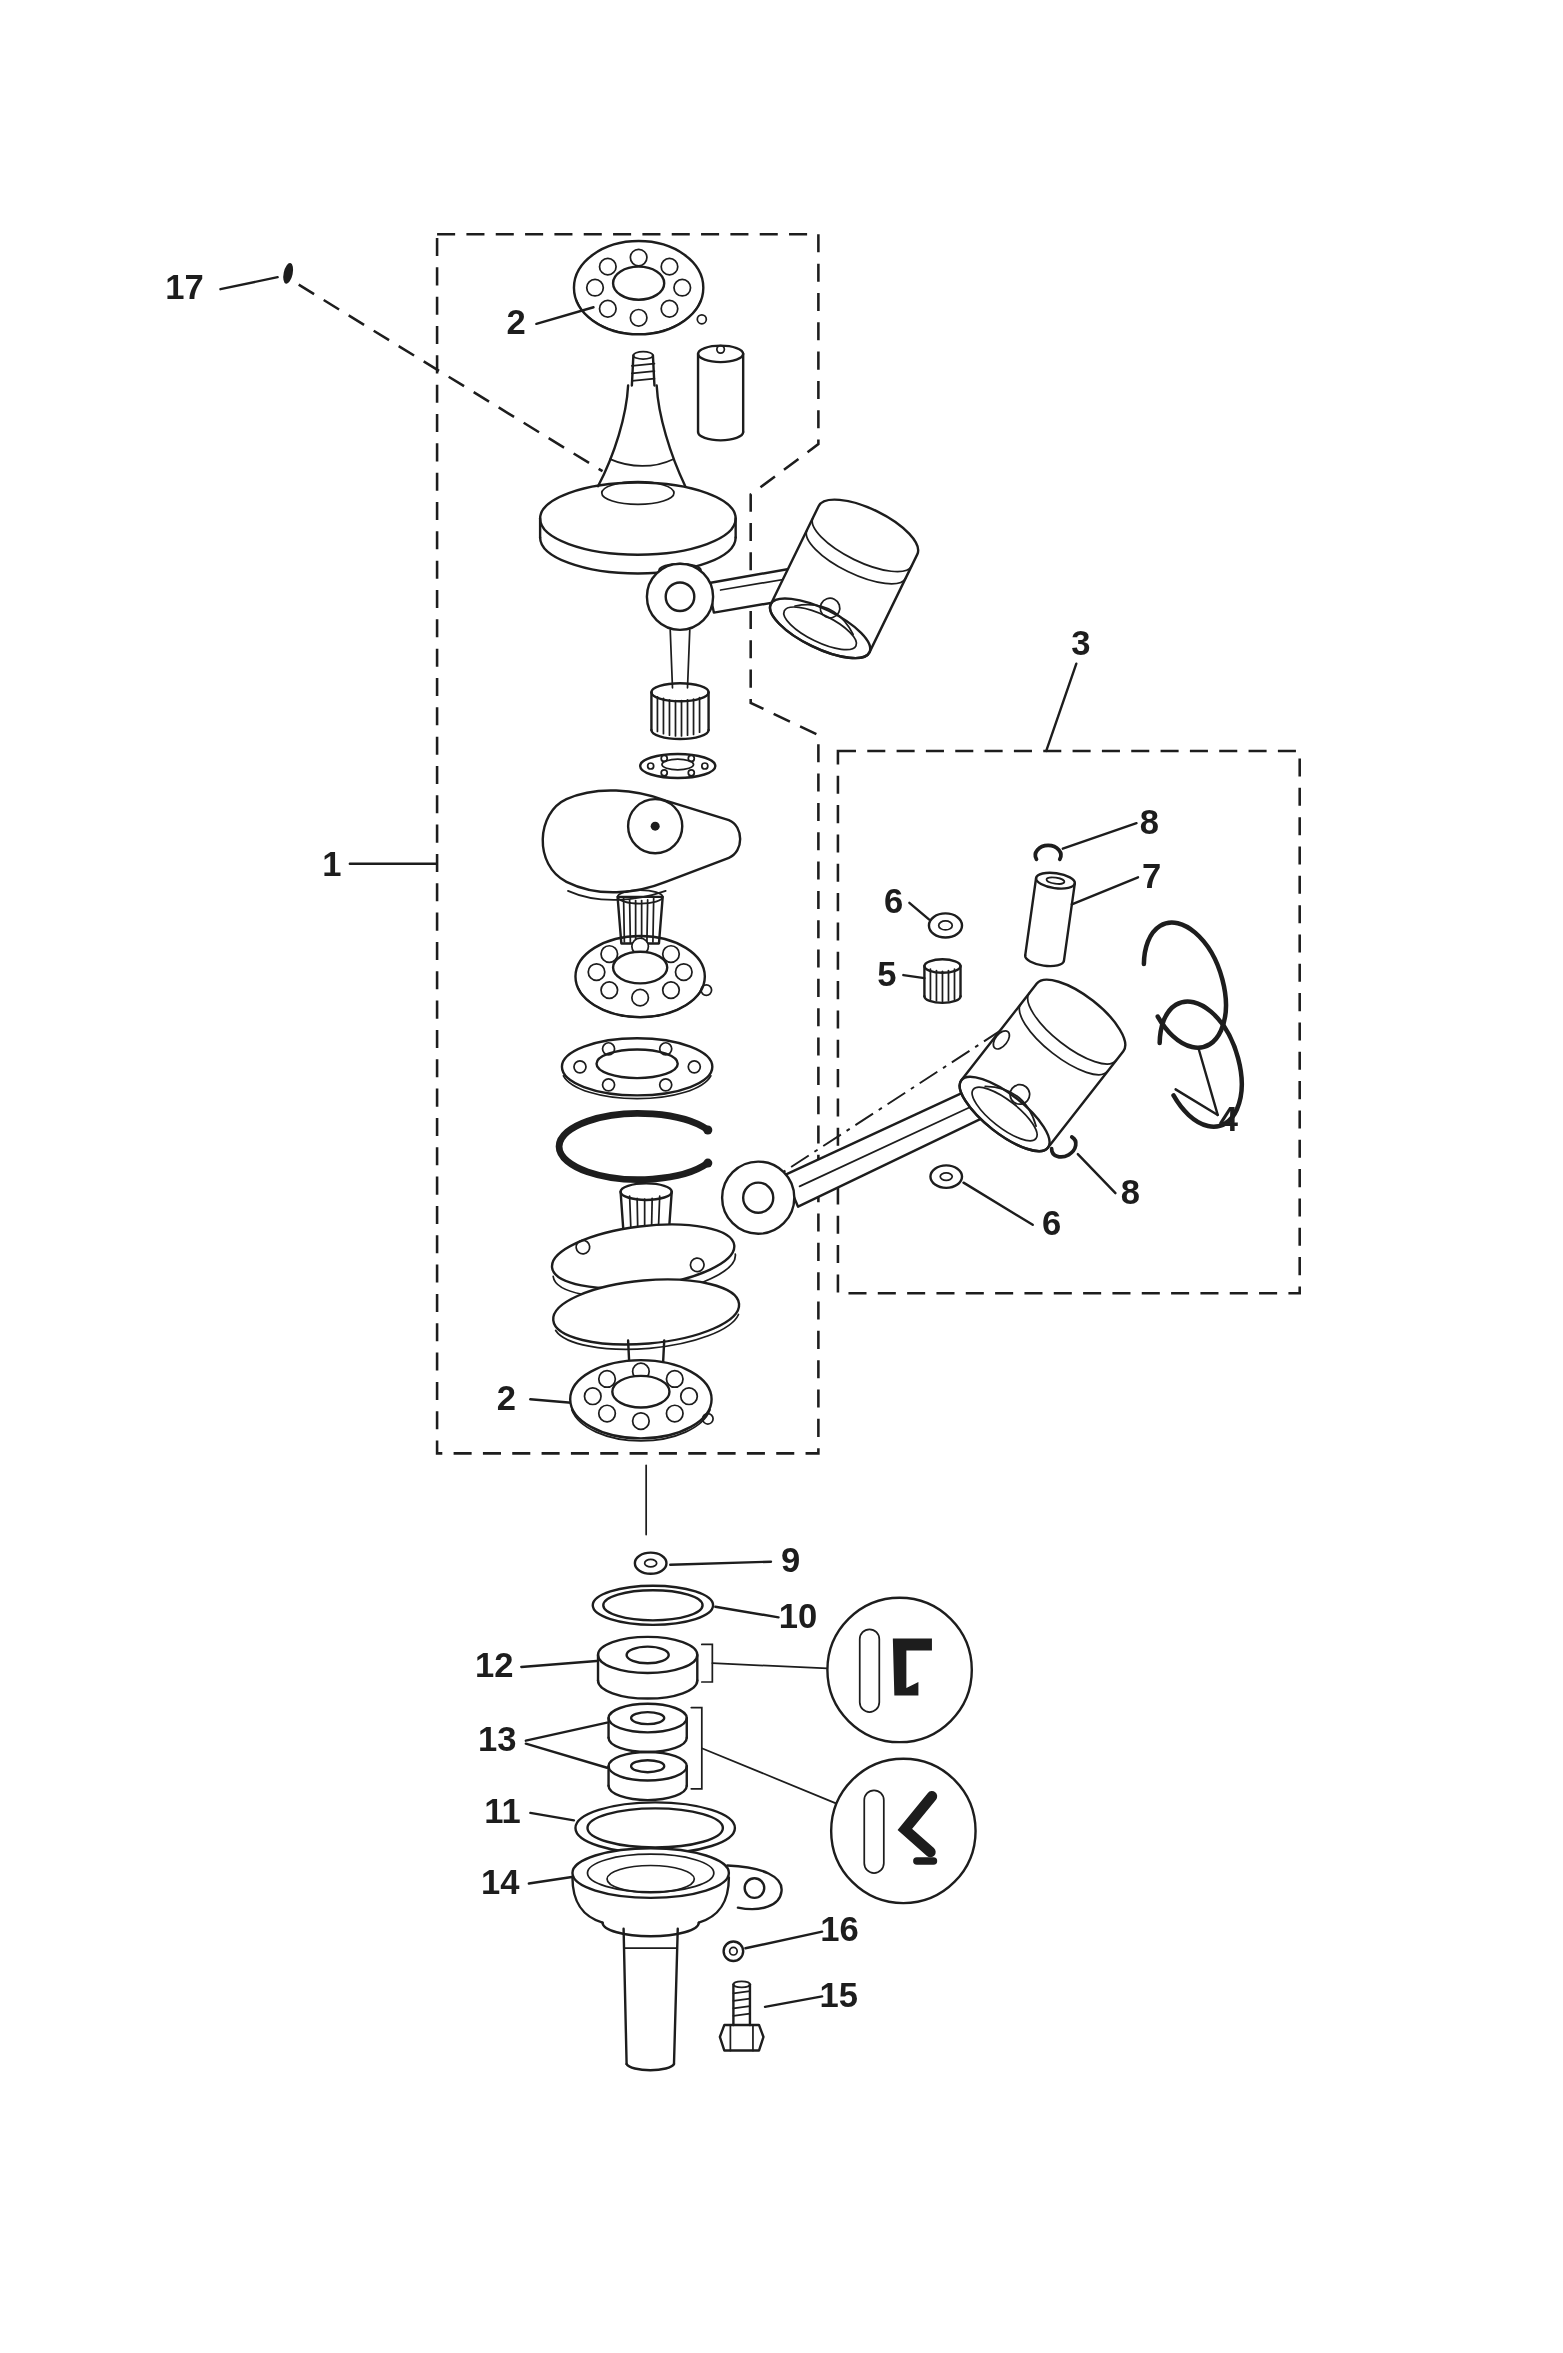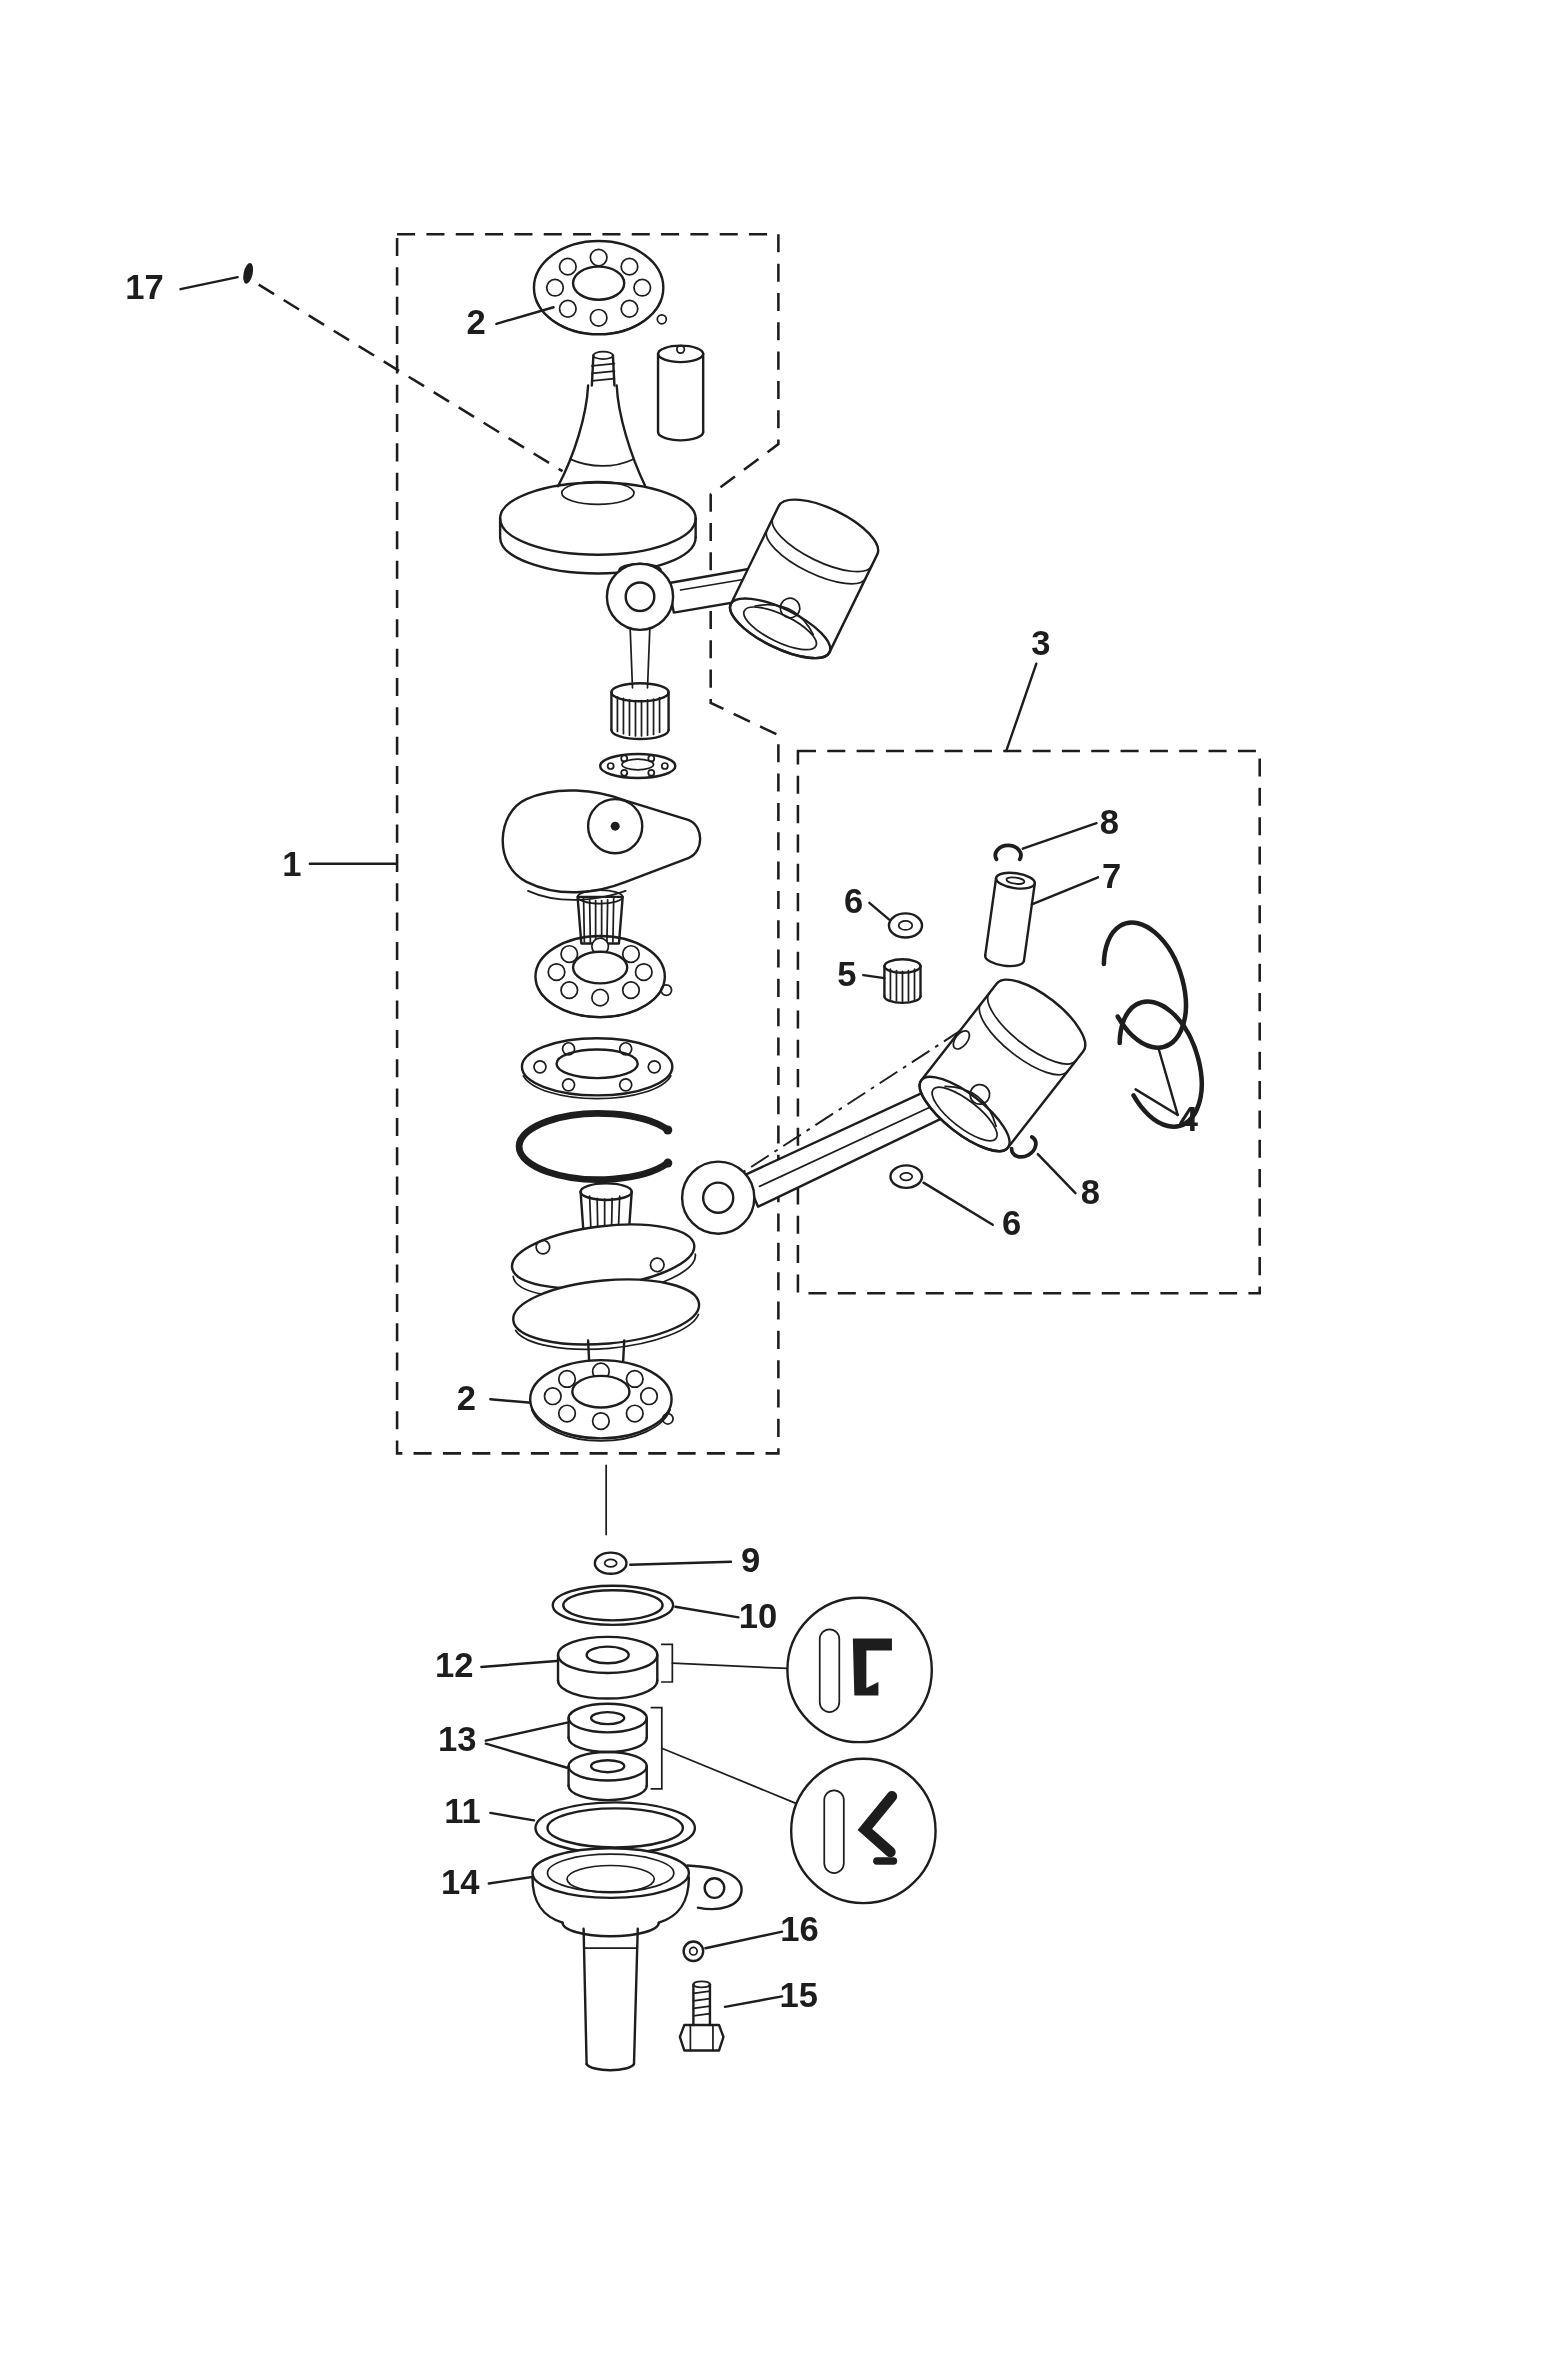--- a/index.html
+++ b/index.html
@@ -1,17 +1,17 @@
 <!DOCTYPE html>
 <html style="--ink: #1d1d1d; --paper: #ffffff;font-size:13.7px"><head>
 <meta charset="utf-8">
 <style>
   :root { --ink:#1d1d1d; --paper:#ffffff; }
   html,body { margin:0; padding:0; background:var(--paper); }
-  .stage { position:relative; width:1371px; height:2354px; background:var(--paper); overflow:hidden; }
+  .stage { position:relative; width:1371px; height:2354px; background:var(--paper); overflow:hidden;padding-left:40px; }
   svg { display:block; width:100%; height:100%; }
   .ln   { stroke:var(--ink); stroke-width:3.2; fill:none; stroke-linecap:round; stroke-linejoin:round; }
   .ln2  { stroke:var(--ink); stroke-width:2.3; fill:none; stroke-linecap:round; }
   .thk  { stroke:var(--ink); stroke-width:9;   fill:none; stroke-linecap:round; }
   .dash { stroke:var(--ink); stroke-width:3.4; fill:none; stroke-dasharray:24 15; }
   .ddot { stroke:var(--ink); stroke-width:2.6; fill:none; stroke-dasharray:28 9 5 9; }
   .wh   { fill:#ffffff; }
   .blk  { fill:var(--ink); }
   text.part { font-family:"Liberation Sans", sans-serif; font-weight:bold; font-size:46px; fill:var(--ink); text-anchor:middle; }
 </style>

